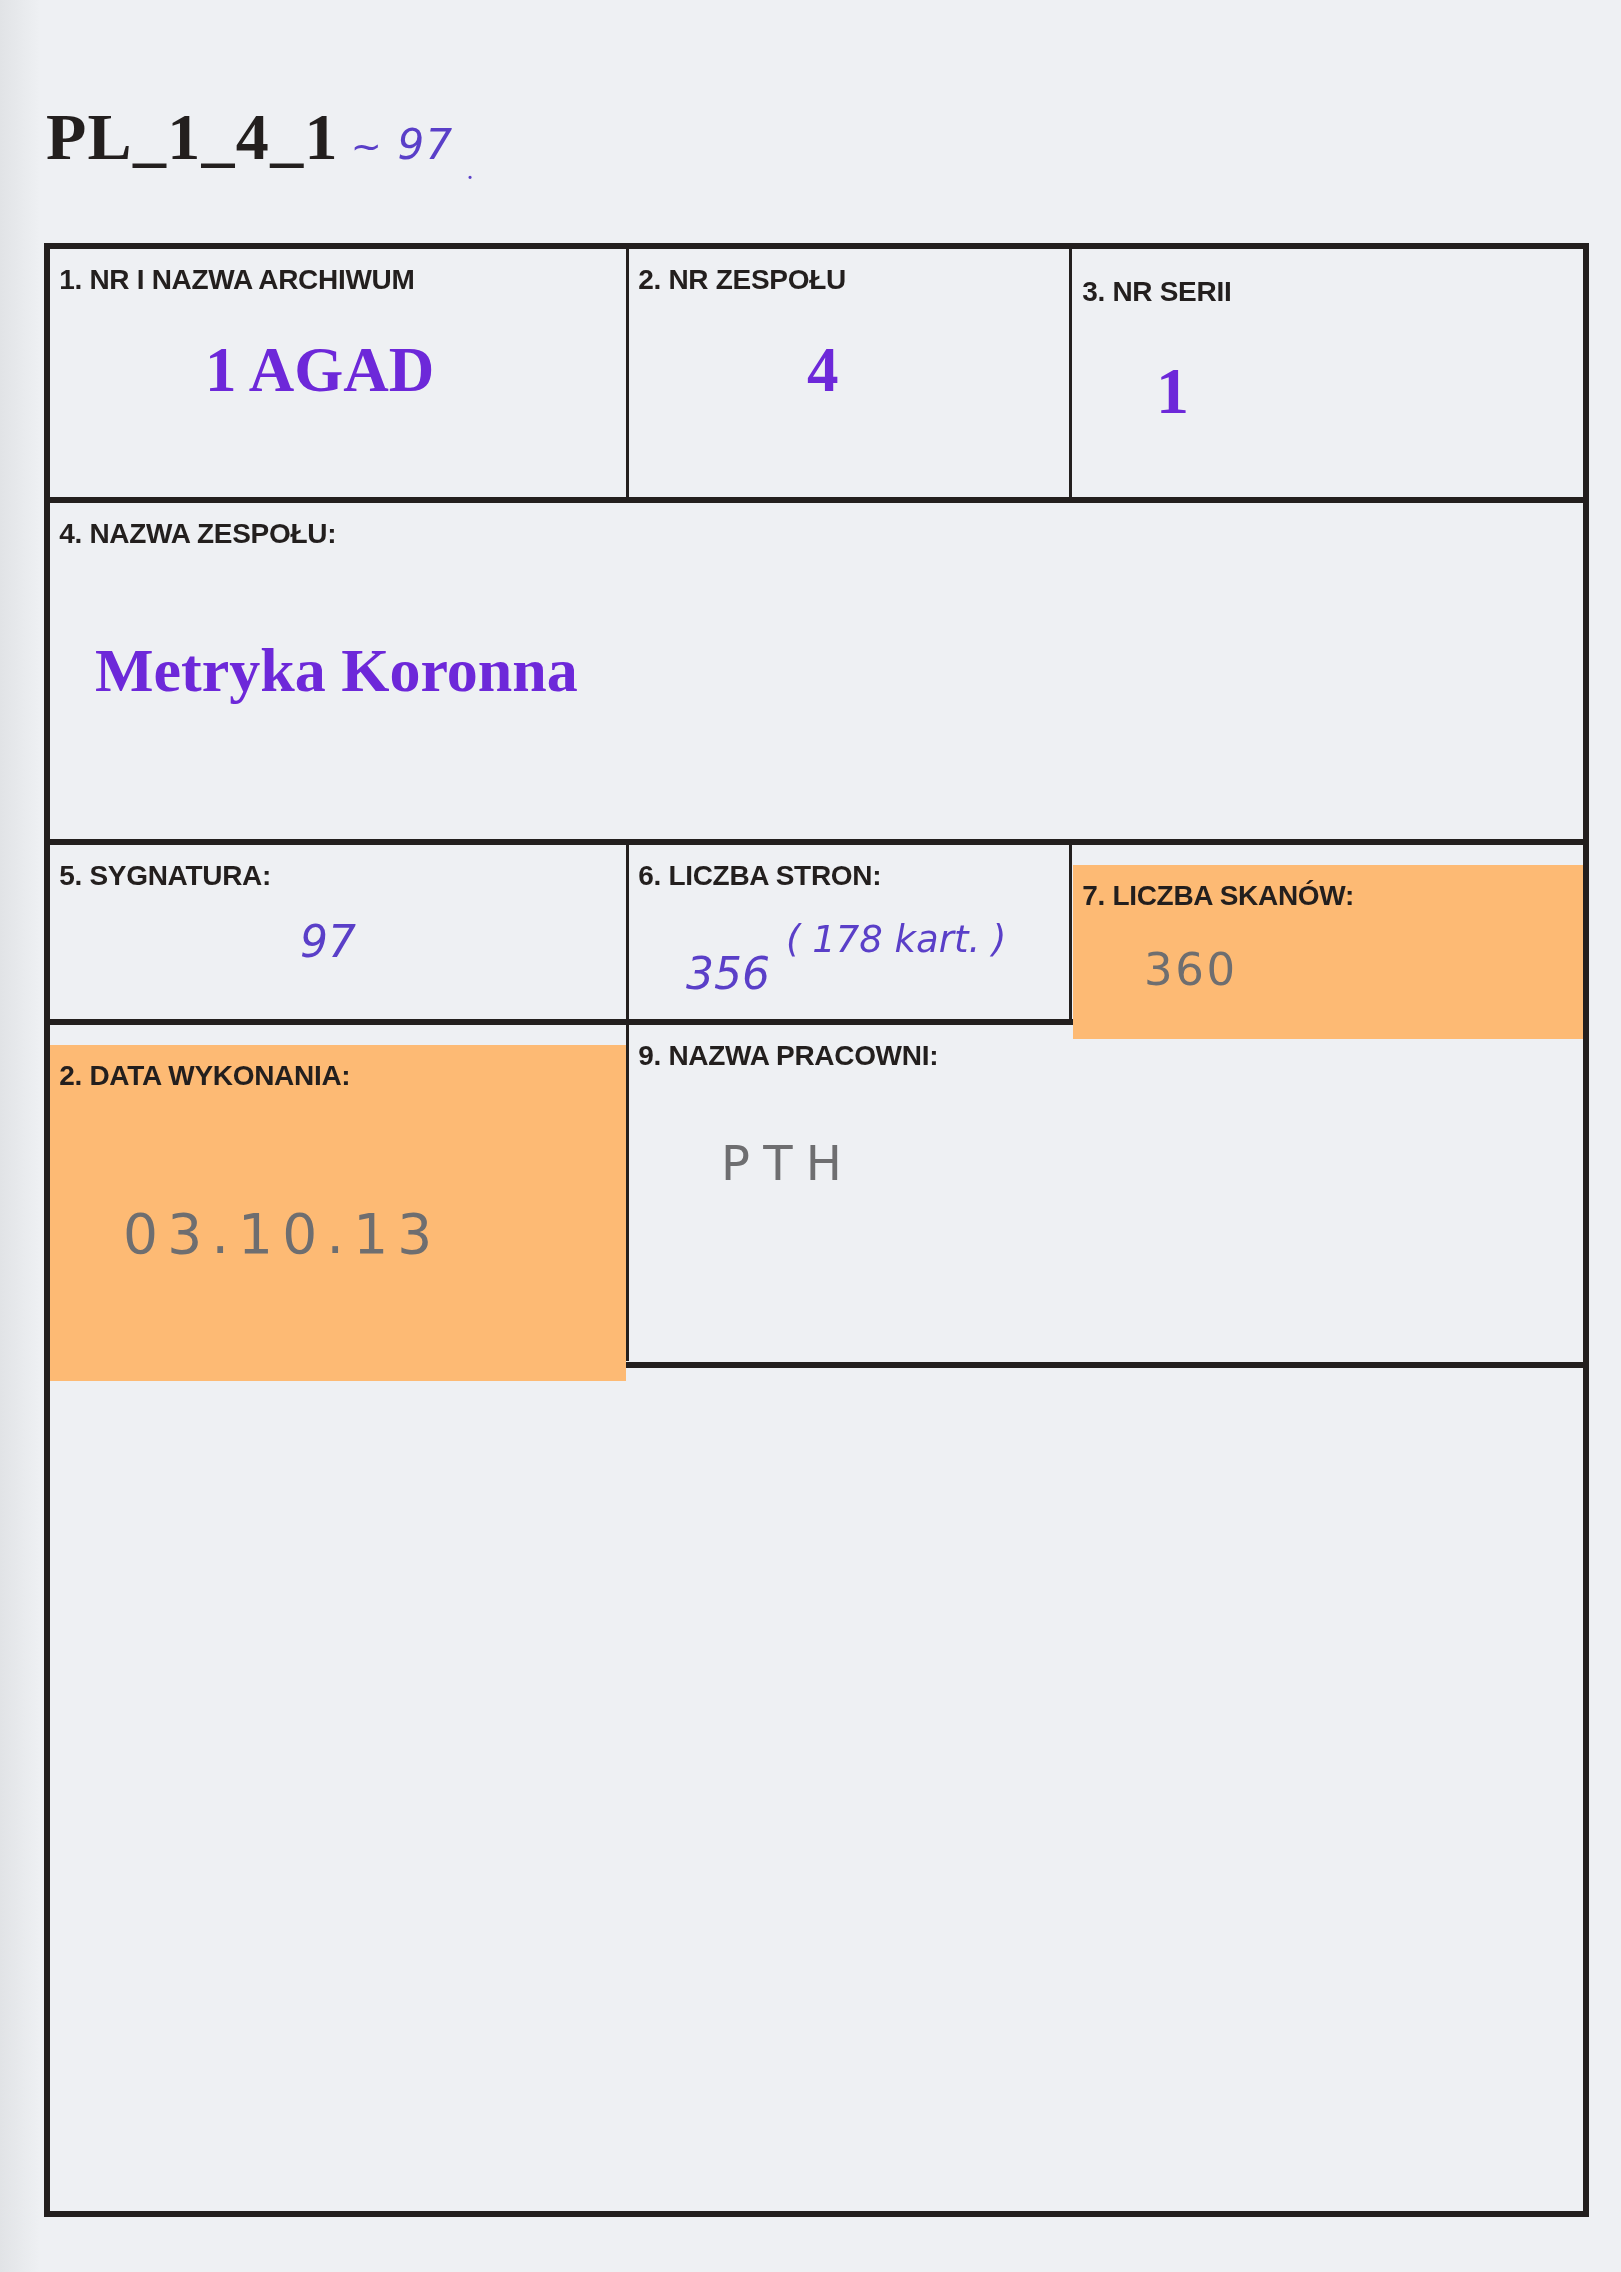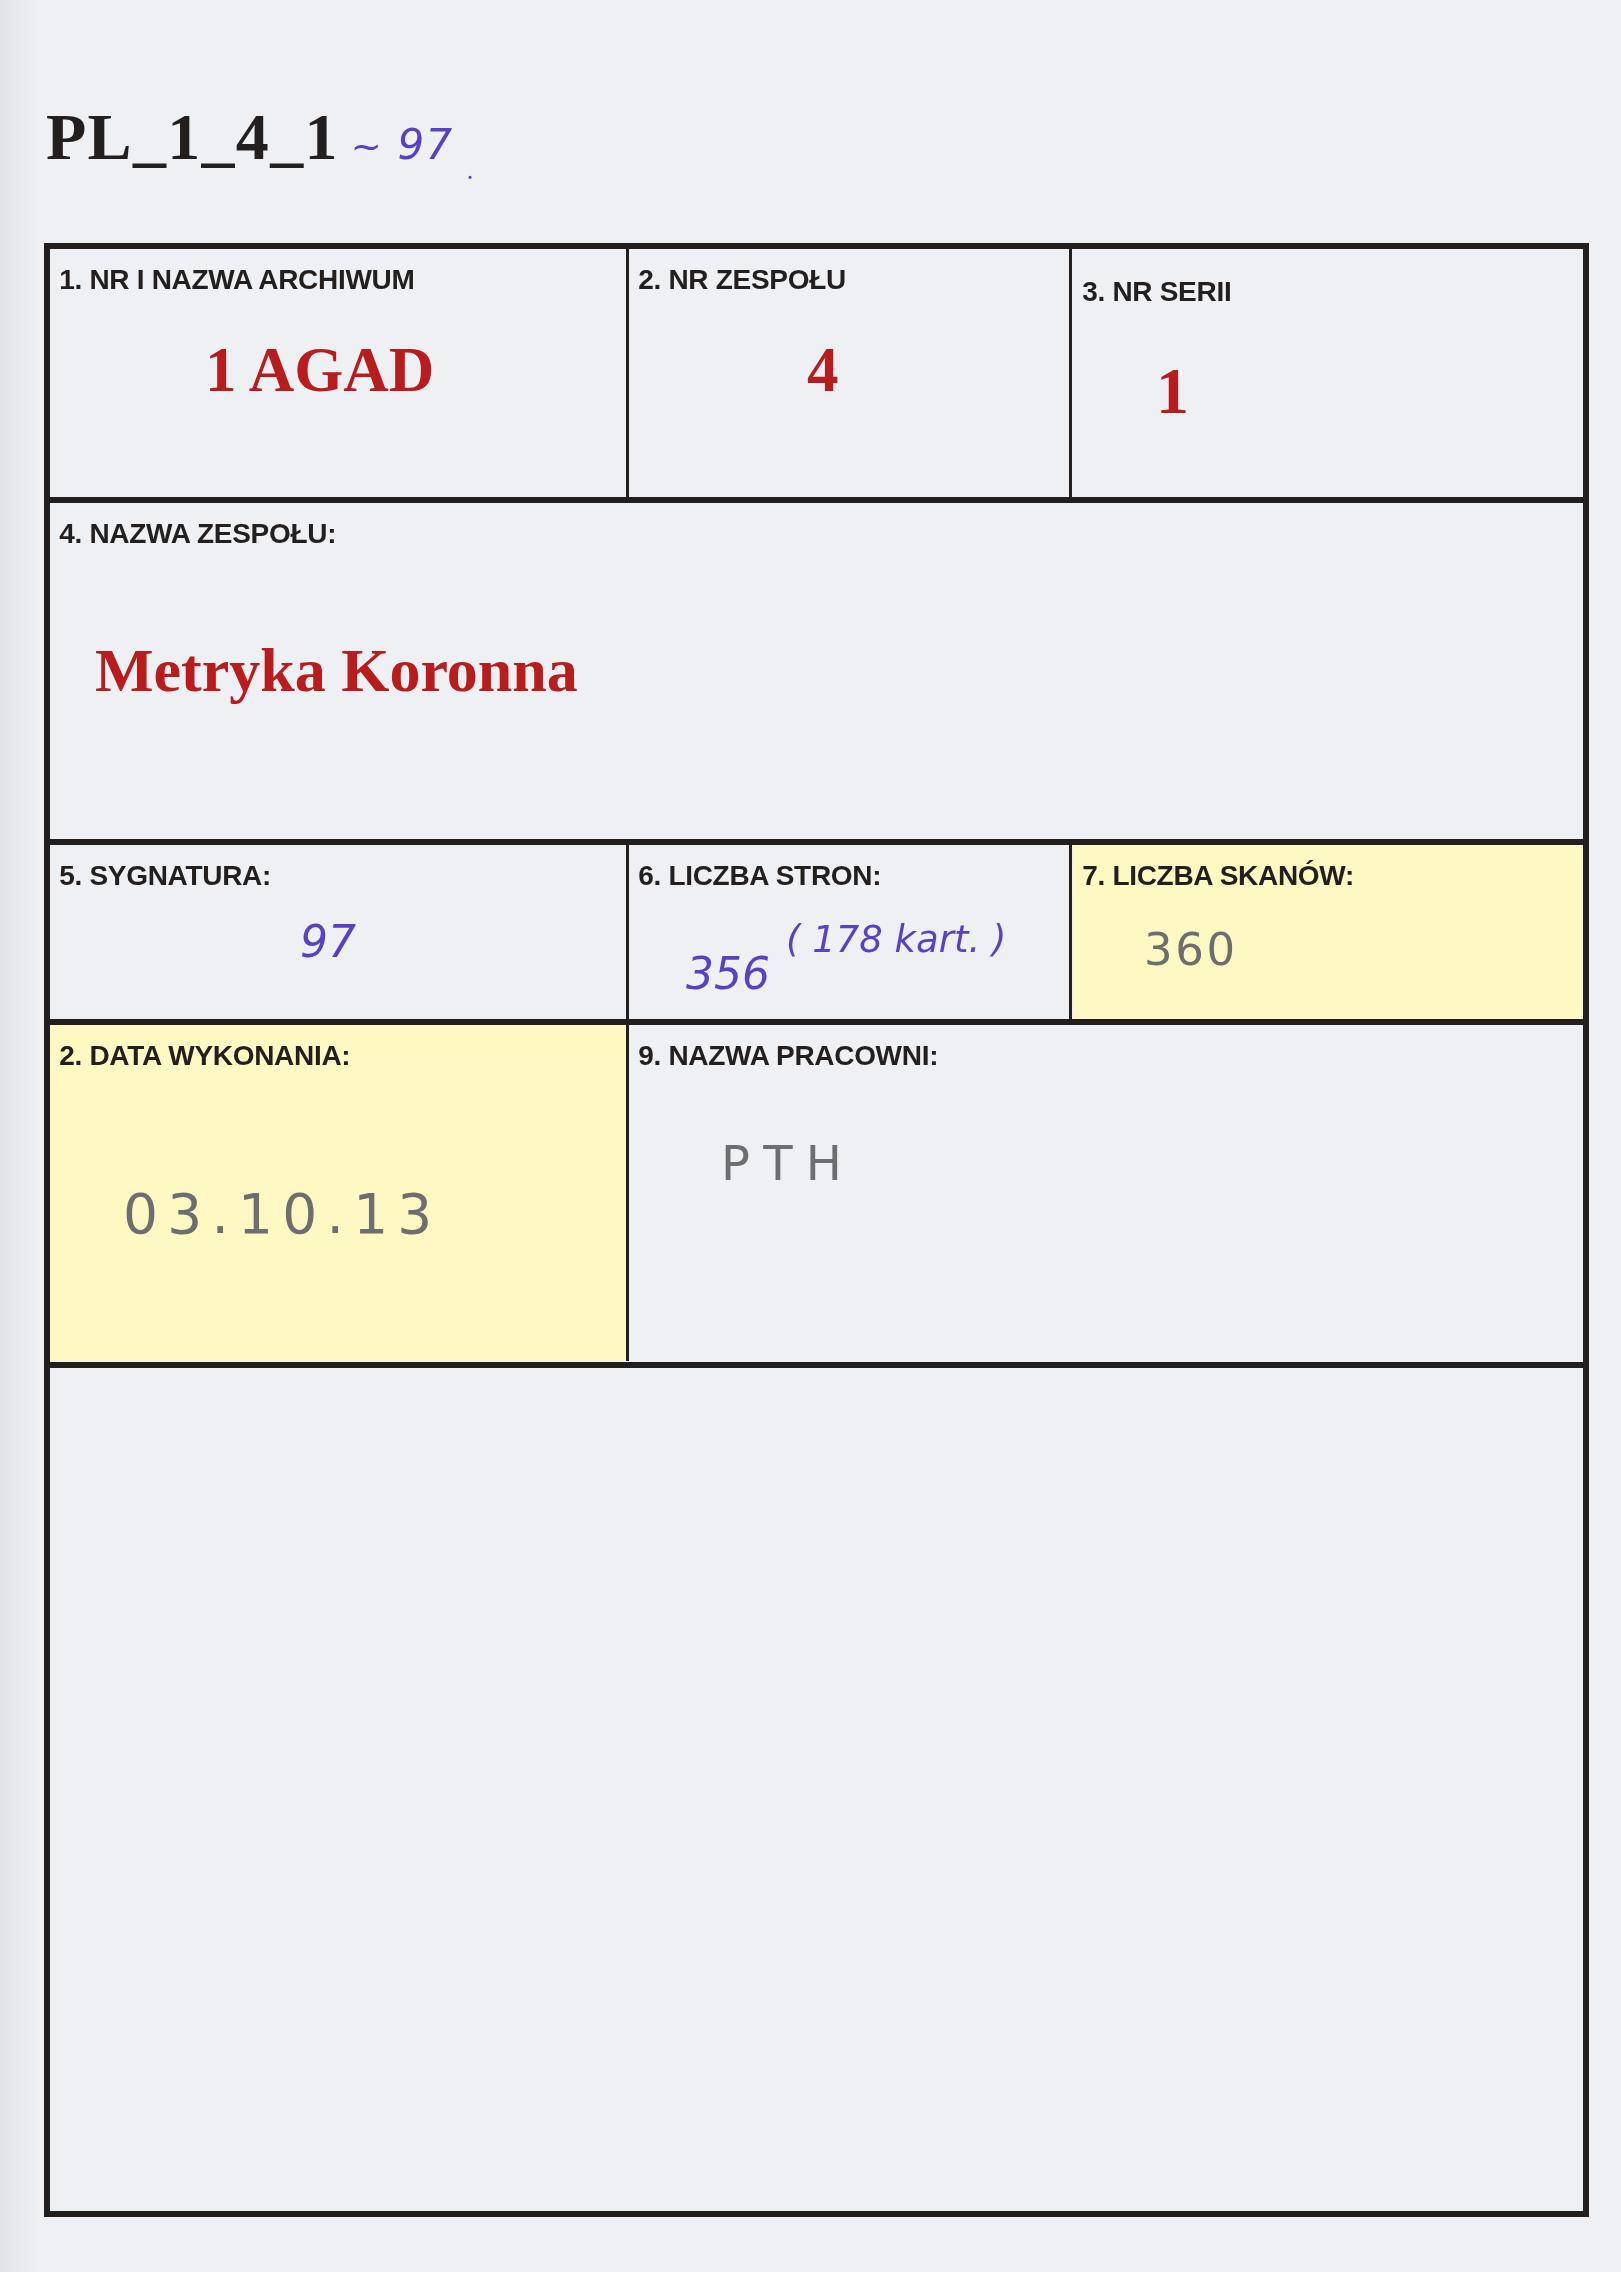--- a/index.html
+++ b/index.html
@@ -37,31 +37,31 @@
   .hline { position: absolute; left: 0; right: 0; height: 6px; background: #231f1e; }
   .vline { position: absolute; width: 3.3px; background: #231f1e; }
   .label {
     position: absolute; left: 9.2px; top: 14.5px;
     font-family: "Liberation Sans", sans-serif; font-weight: bold;
     font-size: 28px; color: #231f1e; letter-spacing: -0.3px;
     white-space: nowrap;
   }
   .printed-value {
     position: absolute; font-family: "Liberation Serif", serif; font-weight: bold;
-    color: #b91c1c; white-space: nowrap;
+    color: #6d28d9; white-space: nowrap;
   }
   .ink {
     position: absolute; font-family: "DejaVu Sans", sans-serif; color: #5a3fc8;
     white-space: nowrap; font-style: italic;
   }
   .pencil {
     position: absolute; font-family: "DejaVu Sans", sans-serif; color: #6e6e70;
     white-space: nowrap; font-weight: normal;
   }
-  .gray { background: #fef9c3; }
+  .gray { background: #fdba74; margin-top: 20px; }
 </style>
 </head>
 <body>
 
 <div class="paper-shade"></div>
 
 <div class="doc-id">
   <span>PL_1_4_1</span>
   <span class="tilde">~</span>
   <span class="hand">97</span>

